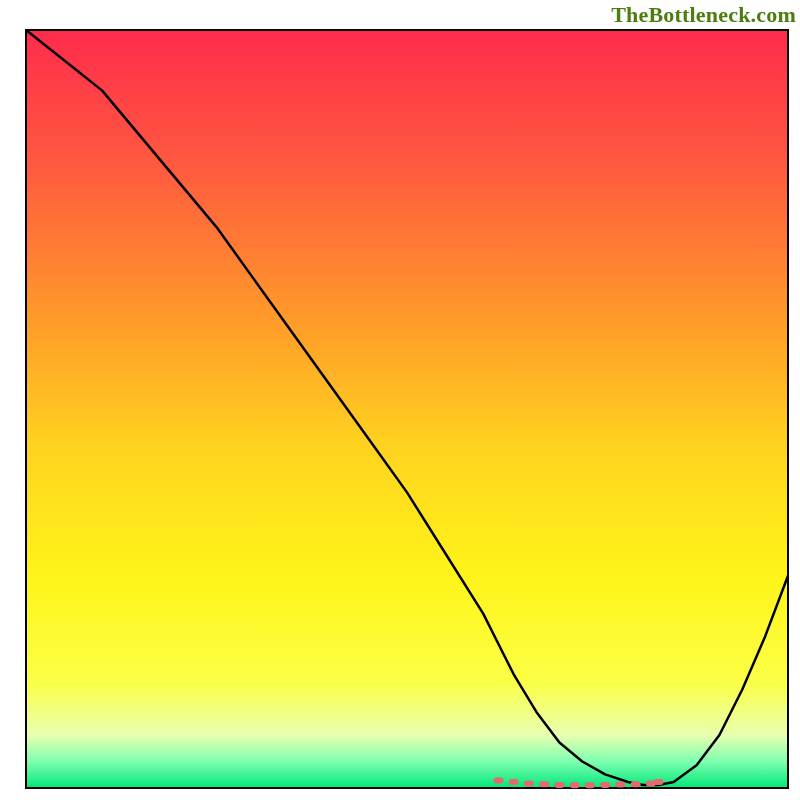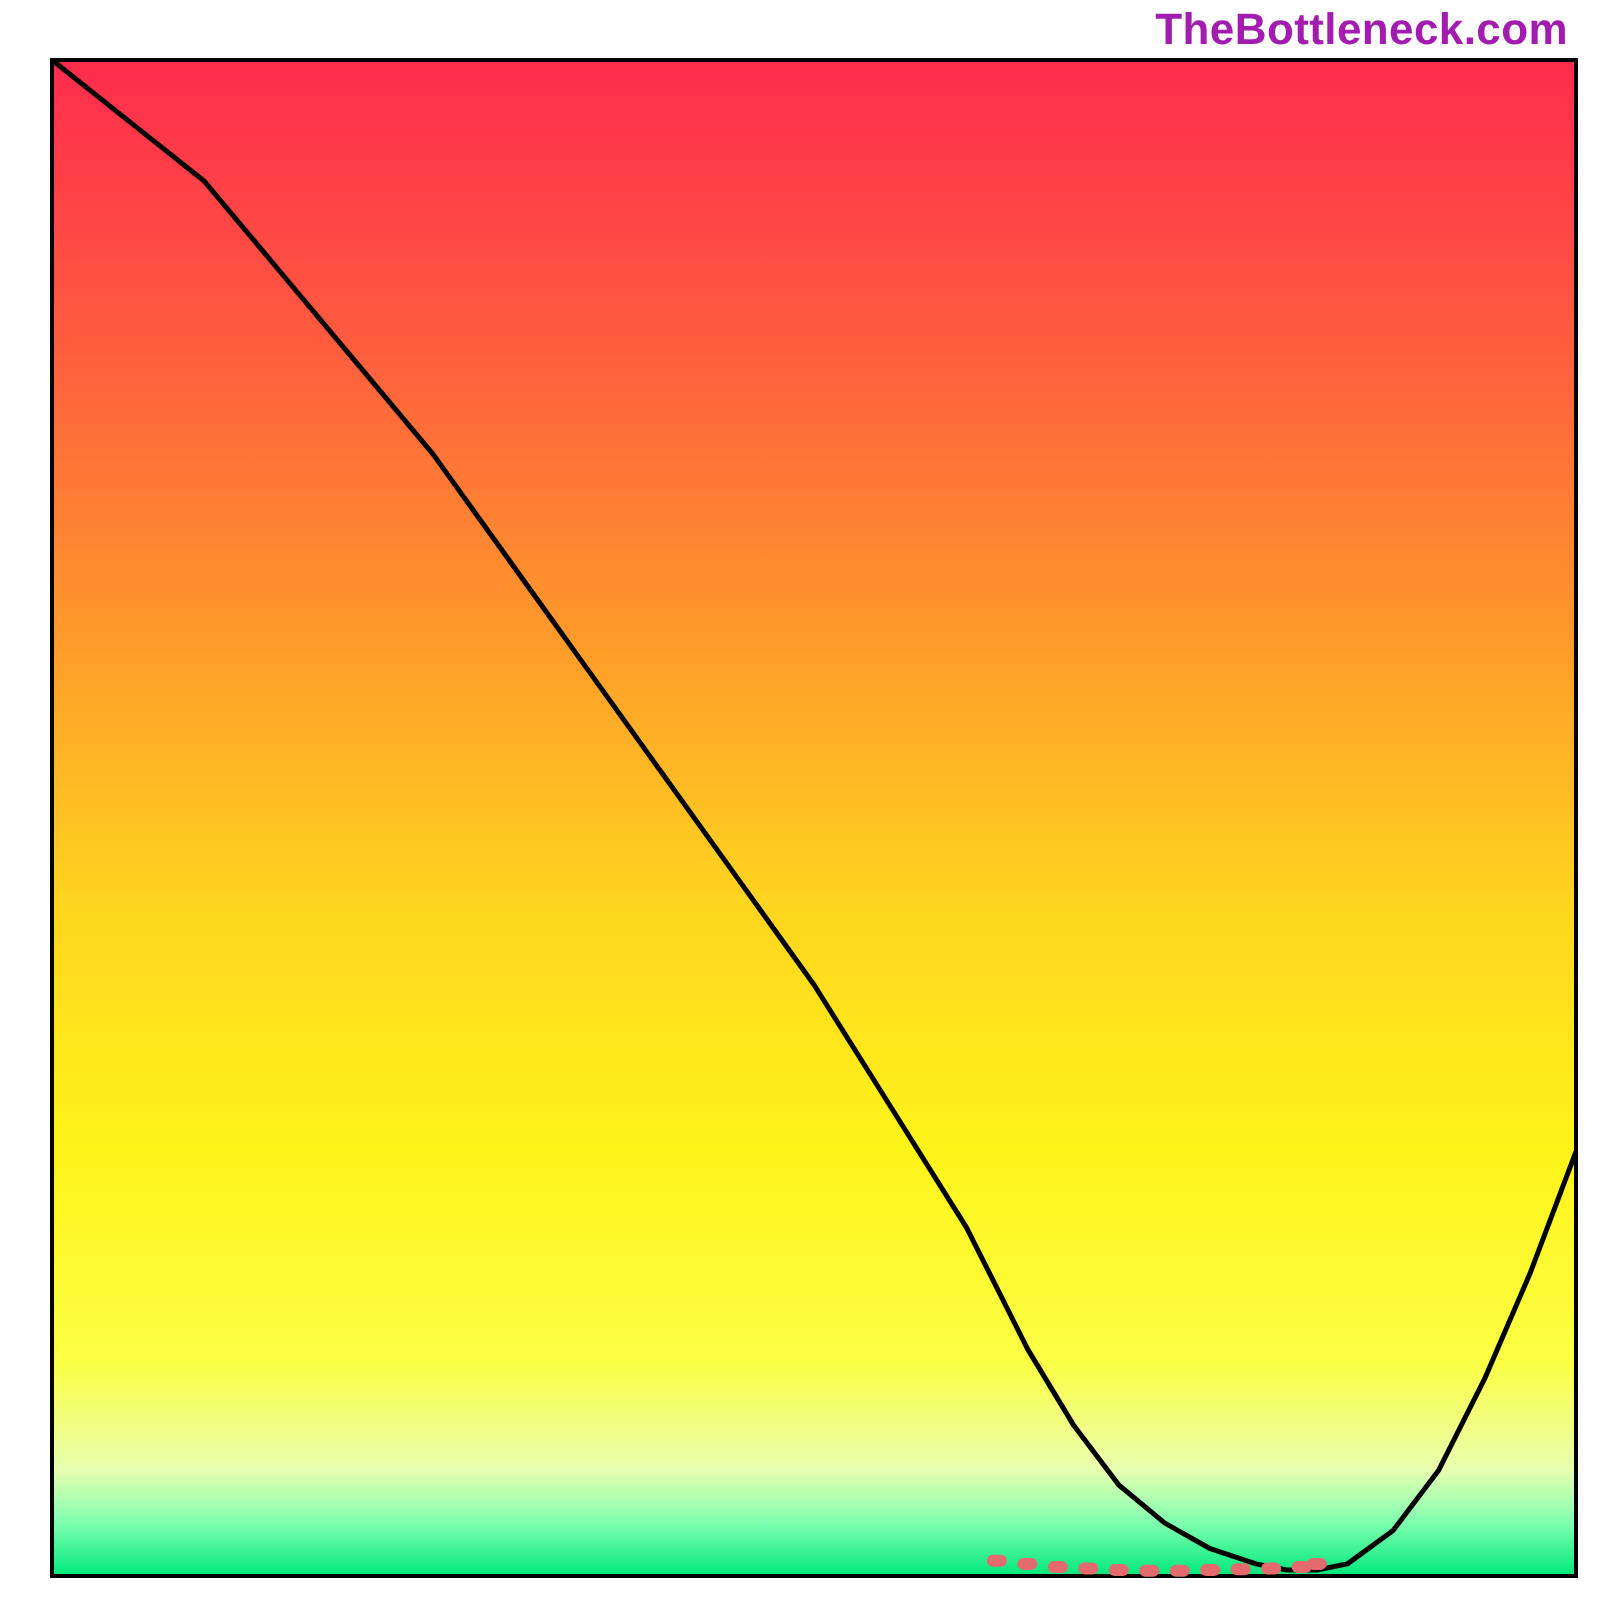--- a/index.html
+++ b/index.html
@@ -12,26 +12,27 @@
     background: #ffffff;
   }
   .stage {
     position: relative;
     width: 800px;
     height: 800px;
   }
   .watermark {
     position: absolute;
     top: 2px;
-    right: 16px;
+    right: 4px;
     font-size: 22px;
     font-weight: bold;
-    color: #a21caf;
+    color: #4d7c0f;
     letter-spacing: 0.2px;
     z-index: 10;
+    font-family: Liberation Serif, serif;
   }
   svg {
     position: absolute;
     top: 0;
     left: 0;
   }
 </style>
 </head>
 <body>
 

